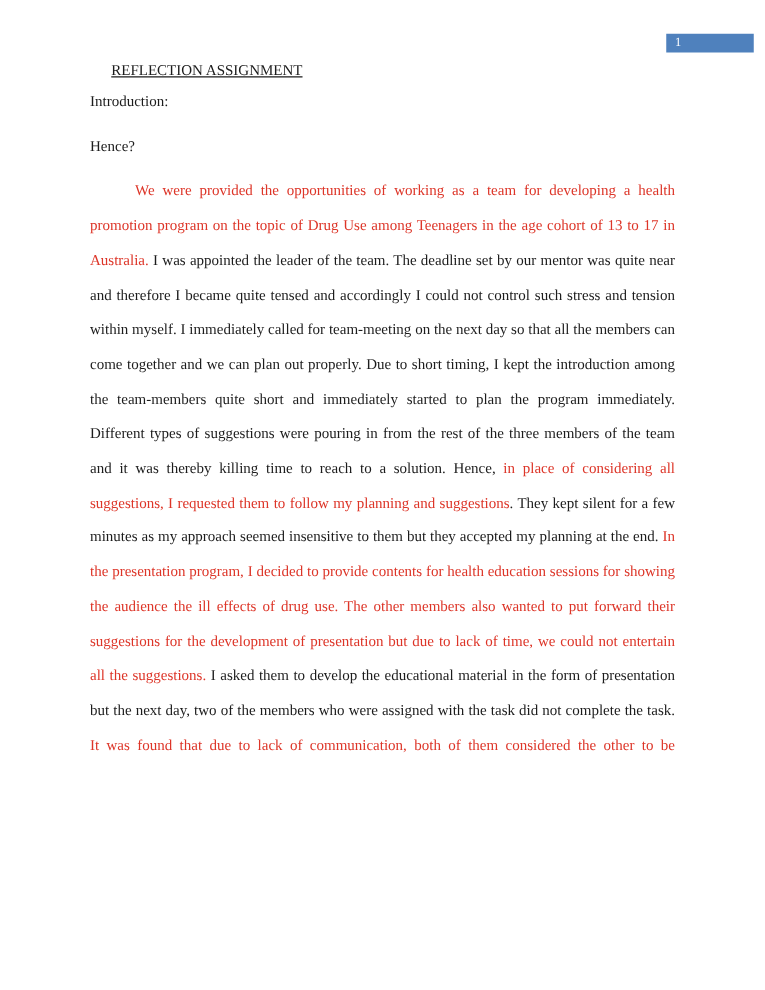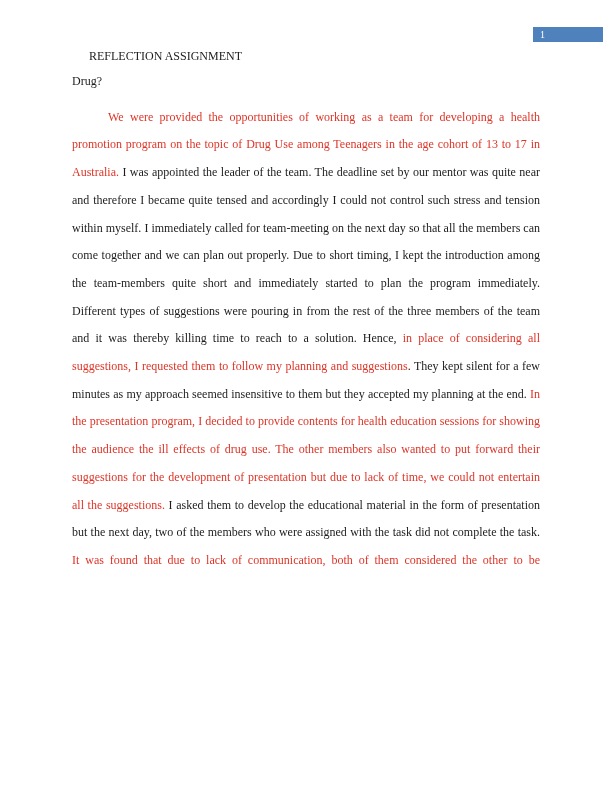--- a/index.html
+++ b/index.html
@@ -29,36 +29,38 @@
   .content {
     position: absolute;
     left: 72px; top: 44px;
     width: 468px;
     line-height: 27.7px;
   }
   .title {
     line-height: 24px;
     padding-left: 17px;
     margin: 0;
+    text-decoration: underline;
   }
   .heading { margin: 0 0 8px 0; }
   .para {
     margin: 0 0 8px 0;
     text-align: justify;
     text-indent: 36px;
   }
   .para.continues { text-align-last: justify; }
 </style>
 </head>
 <body>
 
 <div class="page" style="background: rgb(255, 255, 255); color: rgb(28, 28, 28);">
   <div class="page-number" style="background: rgb(79, 129, 189); color: rgb(255, 255, 255);">
     <span>1</span>
   </div>
   <div class="content">
     <div class="title">REFLECTION ASSIGNMENT</div>
     <div id="doc-body">
-        <div class="heading">Drug?</div>
+        <div class="heading">Introduction:</div>
+        <div class="heading">Hence?</div>
         <div class="para continues"><span style="color: rgb(221, 53, 40);">We were provided the opportunities of working as a team for developing a health promotion program on the topic of Drug Use among Teenagers in the age cohort of 13 to 17 in Australia.</span><span style="color: rgb(28, 28, 28);"> I was appointed the leader of the team. The deadline set by our mentor was quite near and therefore I became quite tensed and accordingly I could not control such stress and tension within myself. I immediately called for team-meeting on the next day so that all the members can come together and we can plan out properly. Due to short timing, I kept the introduction among the team-members quite short and immediately started to plan the program immediately. Different types of suggestions were pouring in from the rest of the three members of the team and it was thereby killing time to reach to a solution. Hence, </span><span style="color: rgb(221, 53, 40);">in place of considering all suggestions, I requested them to follow my planning and suggestions</span><span style="color: rgb(28, 28, 28);">. They kept silent for a few minutes as my approach seemed insensitive to them but they accepted my planning at the end. </span><span style="color: rgb(221, 53, 40);">In the presentation program, I decided to provide contents for health education sessions for showing the audience the ill effects of drug use. The other members also wanted to put forward their suggestions for the development of presentation but due to lack of time, we could not entertain all the suggestions.</span><span style="color: rgb(28, 28, 28);"> I asked them to develop the educational material in the form of presentation but the next day, two of the members who were assigned with the task did not complete the task. </span><span style="color: rgb(221, 53, 40);">It was found that due to lack of communication, both of them considered the other to be</span></div>
       </div>
   </div>
 </div>
 
 </body></html>

